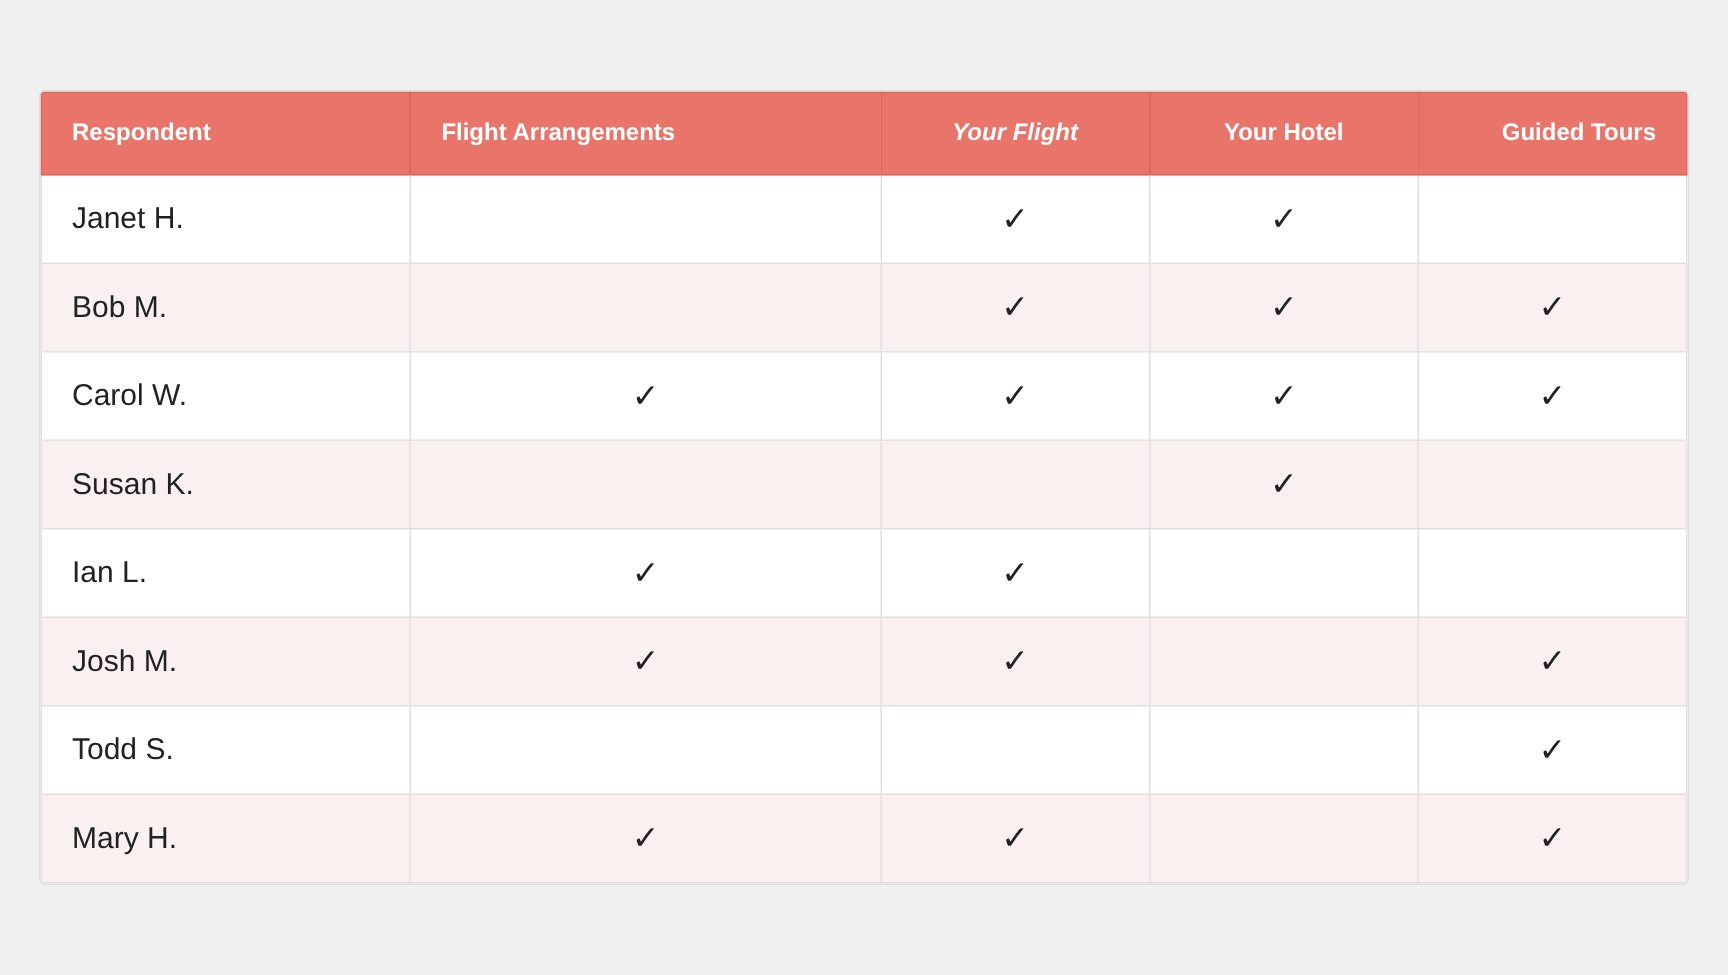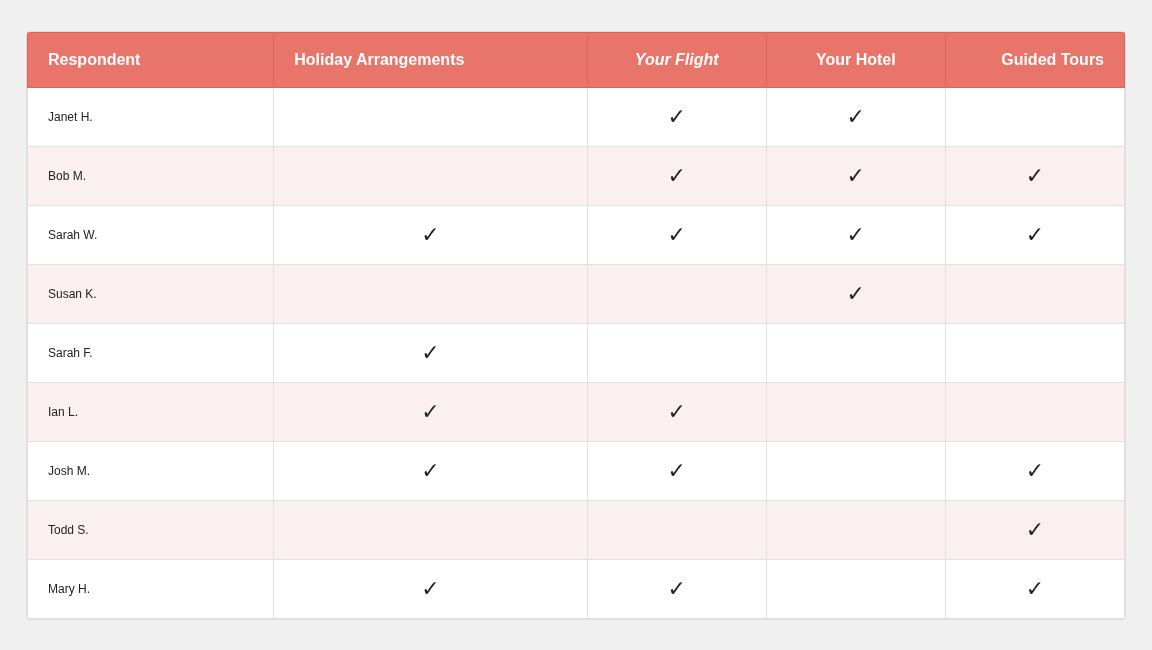--- a/index.html
+++ b/index.html
@@ -76,21 +76,21 @@
     tbody tr:nth-child(odd) {
       background-color: #ffffff;
     }
 
     tbody tr:nth-child(even) {
       background-color: #f9f0ef;
     }
 
     tbody td {
       padding: 16px 20px;
-      font-size: 12px;
+      font-size: 20px;
       color: #222;
       border: 1px solid #e0e0e0;
       vertical-align: middle;
     }
 
     tbody td:first-child {
       font-weight: normal;
     }
 
     .check-cell {
@@ -100,21 +100,21 @@
     }
   </style>
 </head>
 <body>
 
 <div class="table-wrapper">
   <table>
     <thead>
       <tr>
         <th>Respondent</th>
-        <th>Holiday Arrangements</th>
+        <th>Flight Arrangements</th>
         <th>Your Flight</th>
         <th>Your Hotel</th>
         <th>Guided Tours</th>
       </tr>
     </thead>
     <tbody id="table-body">
     <tr>
           <td>Janet H.</td>
           <td class="check-cell"></td>
           <td class="check-cell">✓</td>
@@ -122,38 +122,31 @@
           <td class="check-cell"></td>
         </tr>
         <tr>
           <td>Bob M.</td>
           <td class="check-cell"></td>
           <td class="check-cell">✓</td>
           <td class="check-cell">✓</td>
           <td class="check-cell">✓</td>
         </tr>
         <tr>
-          <td>Sarah W.</td>
+          <td>Carol W.</td>
           <td class="check-cell">✓</td>
           <td class="check-cell">✓</td>
           <td class="check-cell">✓</td>
           <td class="check-cell">✓</td>
         </tr>
         <tr>
           <td>Susan K.</td>
           <td class="check-cell"></td>
           <td class="check-cell"></td>
           <td class="check-cell">✓</td>
-          <td class="check-cell"></td>
-        </tr>
-        <tr>
-          <td>Sarah F.</td>
-          <td class="check-cell">✓</td>
-          <td class="check-cell"></td>
-          <td class="check-cell"></td>
           <td class="check-cell"></td>
         </tr>
         <tr>
           <td>Ian L.</td>
           <td class="check-cell">✓</td>
           <td class="check-cell">✓</td>
           <td class="check-cell"></td>
           <td class="check-cell"></td>
         </tr>
         <tr>

